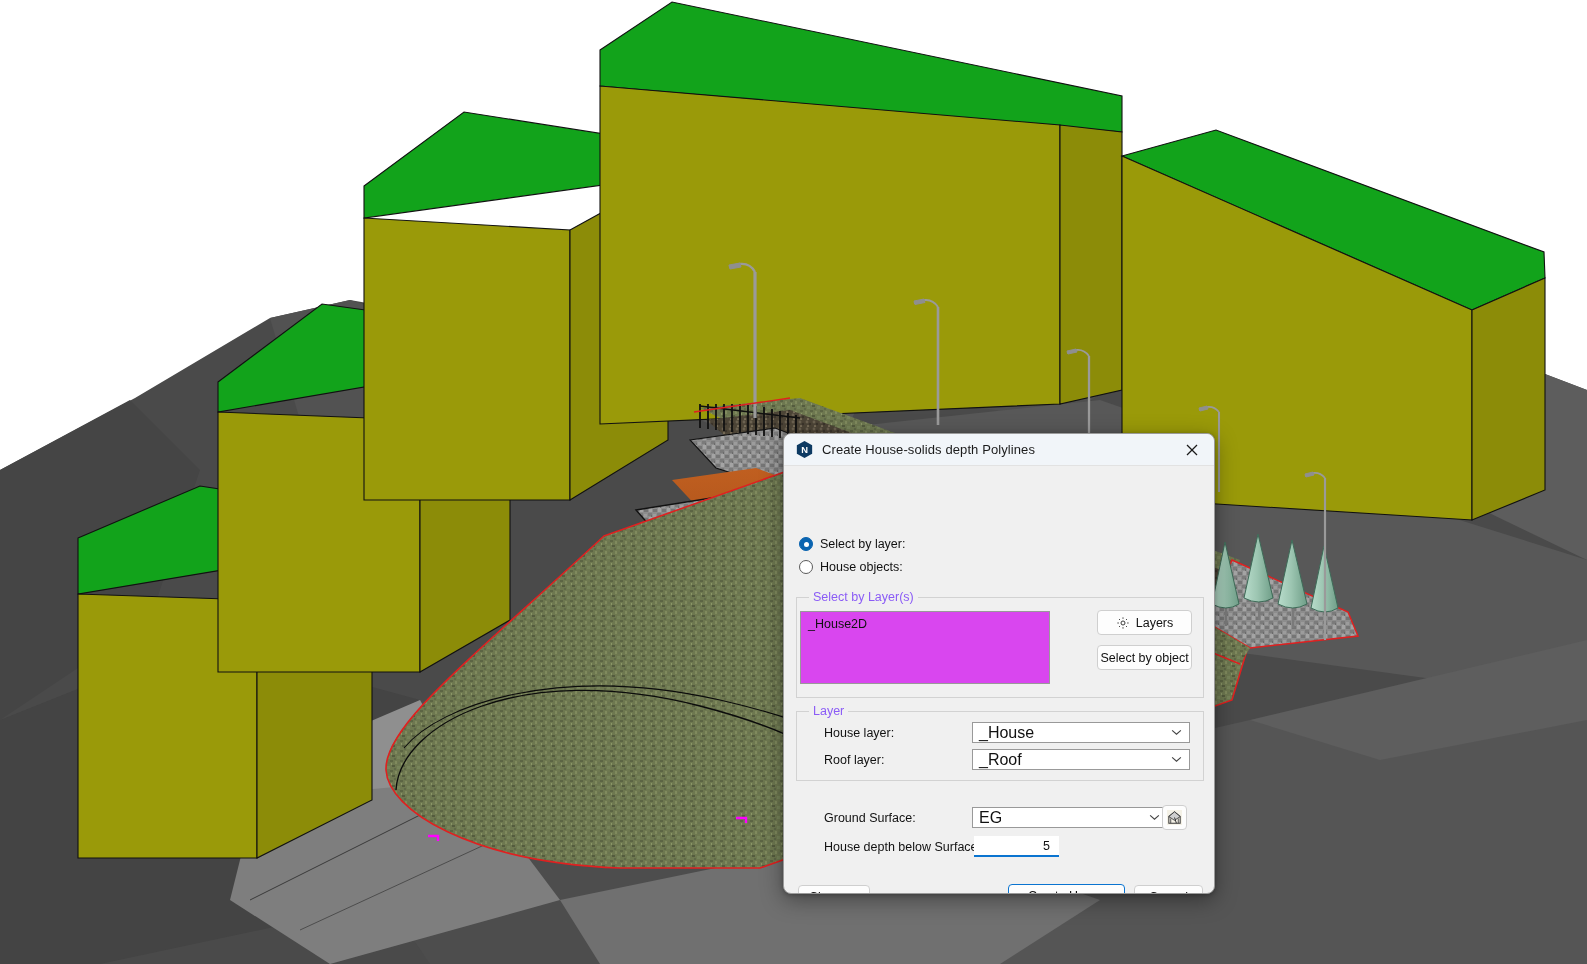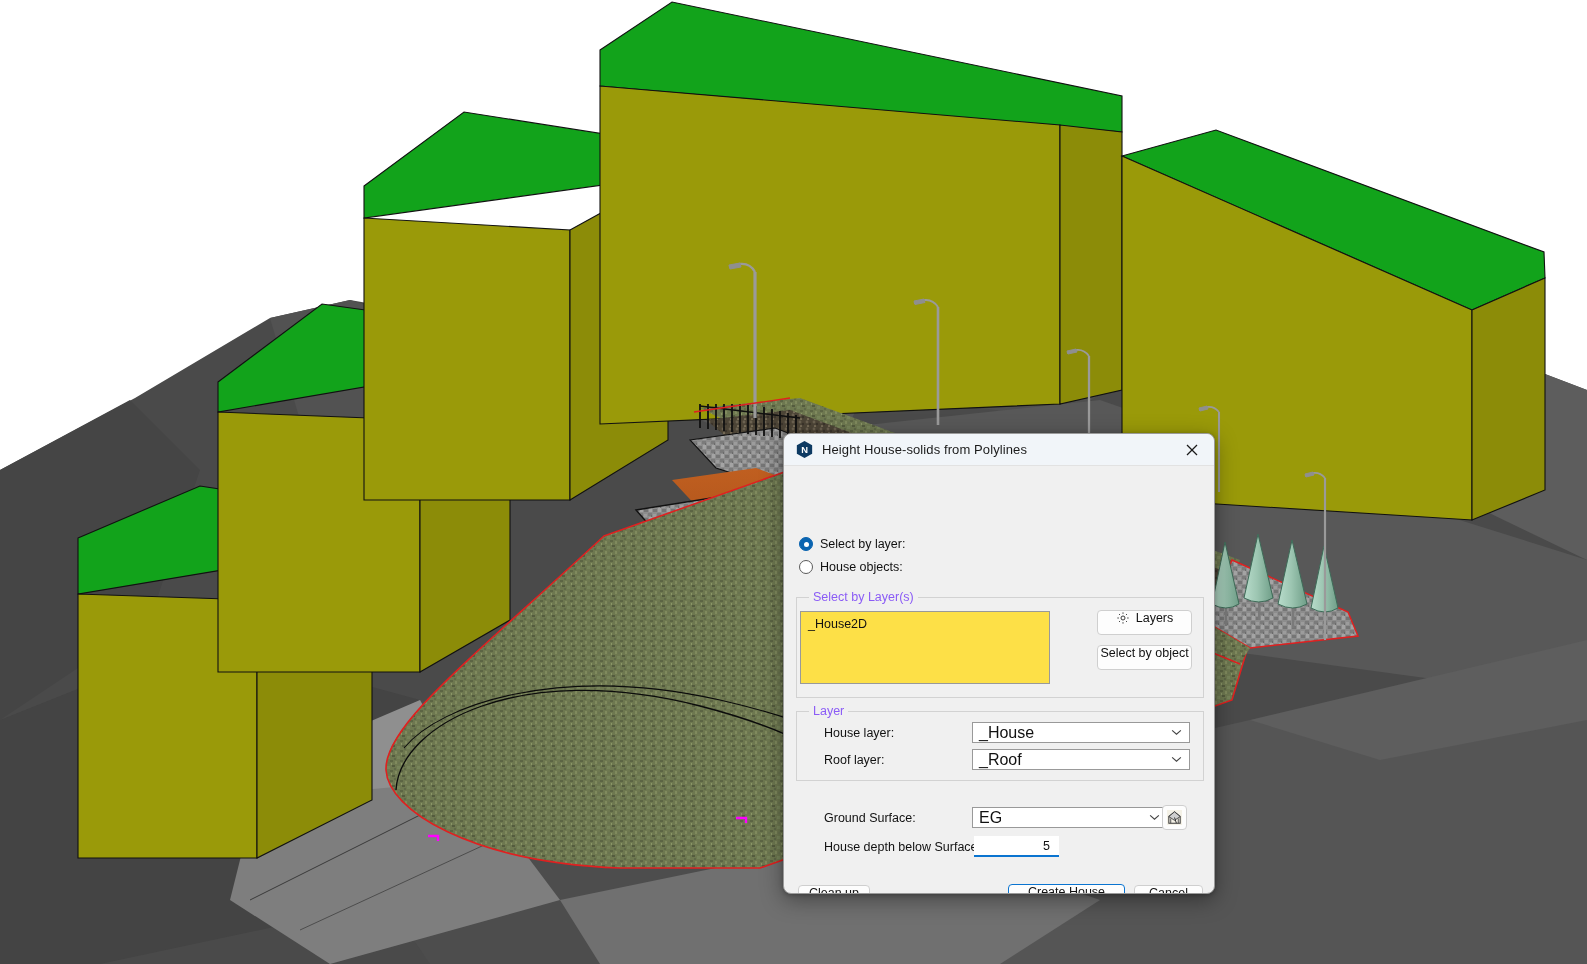--- a/index.html
+++ b/index.html
@@ -51,29 +51,29 @@
 
   fieldset.group{
     position:absolute;margin:0;padding:0;
     border:1px solid #d2d2d2;border-radius:0;background:transparent;
   }
   fieldset.group > legend{
     margin-left:12px;padding:0 4px;font-size:12.5px;color:#8b5cf6;
   }
 
   .listbox{
-    position:absolute;background:#fde047;border:1px solid #999;
+    position:absolute;background:#d946ef;border:1px solid #999;
     font-size:12.5px;color:#111;box-sizing:border-box;
   }
   .listbox .item{padding:4px 7px 0 7px;line-height:16px;}
 
   .btn{
     background:#fdfdfd;border:1px solid #cfcfcf;border-radius:4px;
     font-family:"Liberation Sans",sans-serif;font-size:12.5px;color:#111;
-    display:flex;justify-content:center;gap:6px;
+    display:flex;align-items:center;justify-content:center;gap:6px;
     box-sizing:border-box;cursor:default;position:absolute;
   }
   .btn.default{border:1.6px solid #0a74d0;background:#fdfdfd;}
 
   .fieldlabel{position:absolute;font-size:12.5px;color:#111;white-space:nowrap;}
 
   .combo{
     position:absolute;height:21px;background:#fff;border:1px solid #999;
     box-sizing:border-box;display:flex;align-items:center;
     font-size:16px;color:#111;padding-left:6px;
@@ -300,21 +300,21 @@
 
   <div id="dialog">
 
     <div class="titlebar">
       <span class="title-icon">
         <svg viewBox="0 0 20 22" width="17" height="19">
           <polygon points="10,1 19,6 19,16 10,21 1,16 1,6" fill="#0d3a63"></polygon>
           <text x="10" y="15.5" font-family="Liberation Sans, sans-serif" font-size="11" font-weight="bold" fill="#ffffff" text-anchor="middle">N</text>
         </svg>
       </span>
-      <span class="title-text">Height House-solids from Polylines</span>
+      <span class="title-text">Create House-solids depth Polylines</span>
       <span class="title-close">
         <svg viewBox="0 0 12 12" width="12" height="12">
           <line x1="1" y1="1" x2="11" y2="11" stroke-width="1.2"></line>
           <line x1="11" y1="1" x2="1" y2="11" stroke-width="1.2"></line>
         </svg>
       </span>
     </div>
 
     <div class="body">
 

